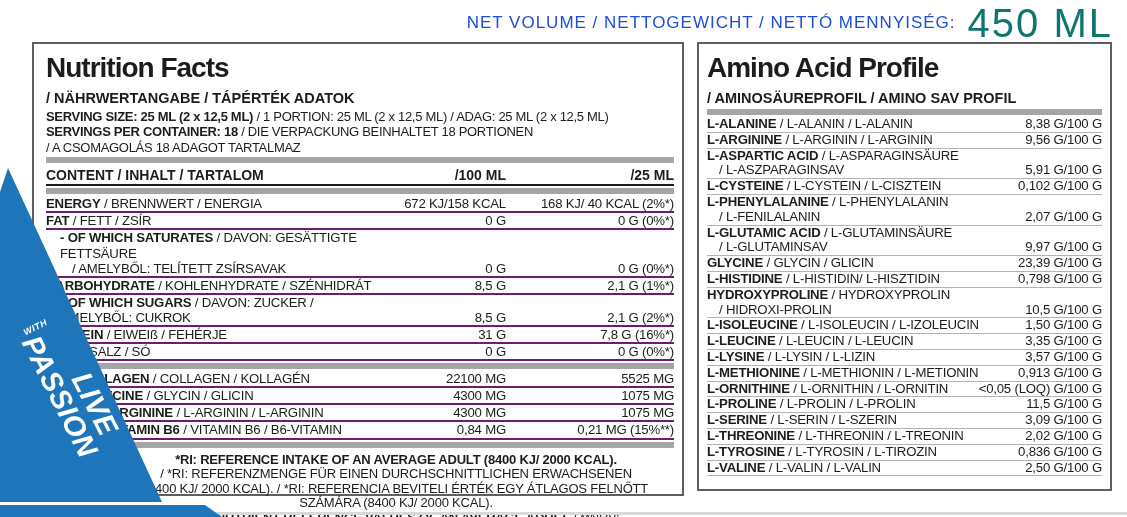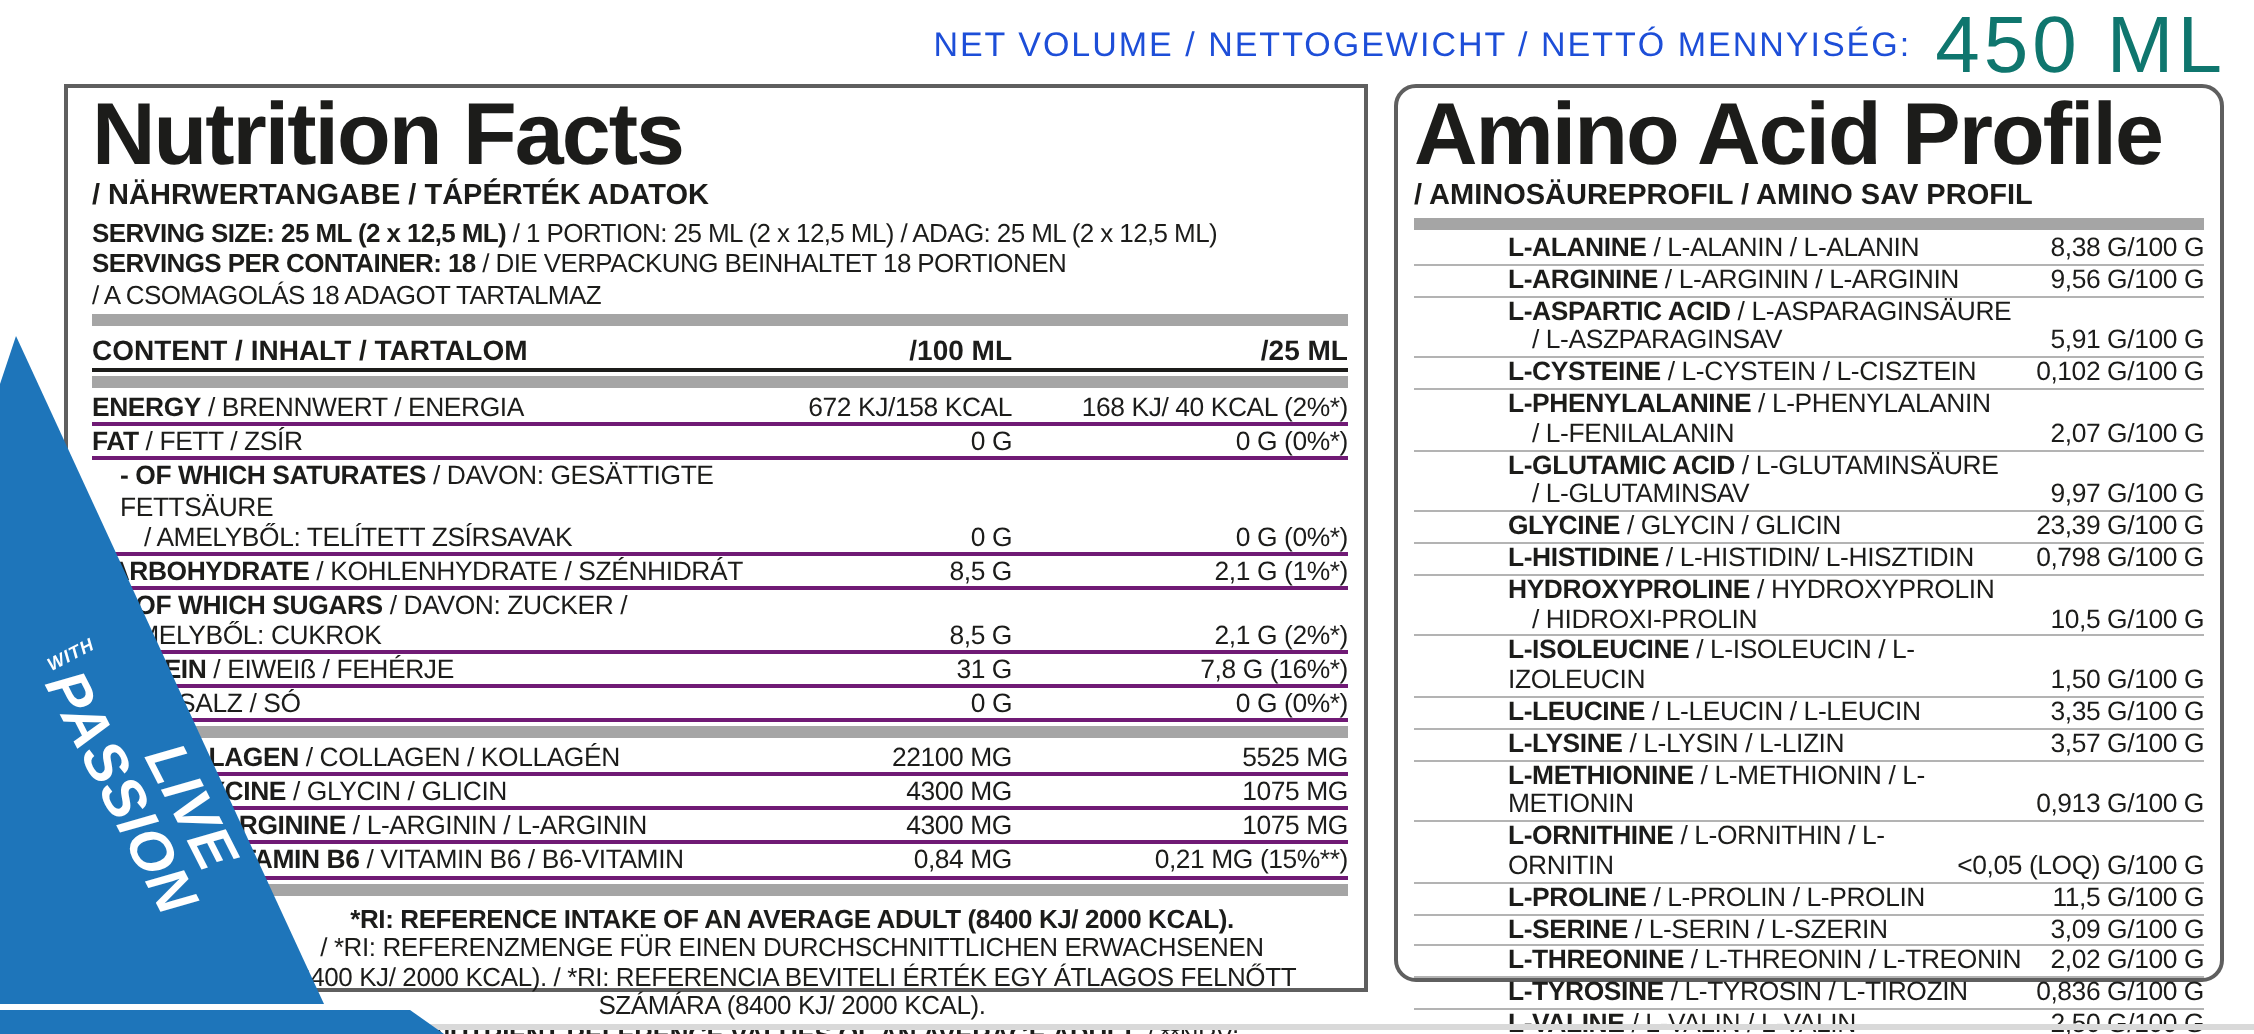--- a/index.html
+++ b/index.html
@@ -7,22 +7,22 @@
     width:1127px;height:517px;position:relative;background:#ffffff;
     font-family:"Liberation Sans",sans-serif;color:#1c1c1a;overflow:hidden;
   }
   
   .net-volume{position:absolute;top:4px;right:14px;display:flex;align-items:center;gap:12px;}
   .nv-label{font-size:17px;letter-spacing:1px;color:#1d4ed8;font-weight:400;}
   .nv-value{font-size:40px;letter-spacing:2px;color:#0f766e;font-weight:400;line-height:38px;}
   
   .panel{position:absolute;top:42px;border:2px solid #5f5f5f;box-sizing:border-box;background:#fff;}
   .panel.left{left:32px;width:652px;height:454px;padding:2px 8px 0 12px;}
-  .panel.right{left:697px;width:415px;height:449px;padding:2px 8px 0 8px;border-radius:11px;}
-  .panel h1{margin:0;font-size:44px;line-height:44px;font-weight:bold;letter-spacing:-1px;color:#1c1c1a;}
+  .panel.right{left:697px;width:415px;height:449px;padding:2px 8px 0 8px;}
+  .panel h1{margin:0;font-size:28px;line-height:44px;font-weight:bold;letter-spacing:-1px;color:#1c1c1a;}
   .subtitle{font-weight:bold;font-size:14.5px;line-height:17px;margin-bottom:2px;}
   .serving{margin:0;font-size:13px;line-height:15.4px;letter-spacing:-0.3px;}
   .serving b{letter-spacing:-0.3px;}
   .graybar{height:6px;background:#a5a5a5;margin:2px 0;}
   
   .thead{display:flex;align-items:flex-end;font-size:14px;font-weight:bold;
          border-bottom:2px solid #1c1c1a;padding:2px 0 1px 0;}
   .row{display:flex;align-items:flex-end;font-size:13.2px;line-height:15.1px;
        border-bottom:2px solid #701a75;letter-spacing:-0.2px;}
   .lbl{flex:1;min-width:0;}
@@ -31,21 +31,21 @@
   .l2{display:block;padding-left:12px;}
   .ind1 .lbl{padding-left:14px;}
   .supp0 .lbl{padding-left:31px;}
   .supp1 .lbl{padding-left:41px;}
   .supp2 .lbl{padding-left:52px;}
   .supp3 .lbl{padding-left:62px;}
   .notes{text-align:center;font-size:13px;line-height:14.6px;padding:3px 0 0 72px;letter-spacing:-0.2px;}
   
   .arow{display:flex;align-items:flex-end;font-size:13.2px;line-height:14.8px;
         border-bottom:1px solid #b3b3b3;letter-spacing:-0.2px;}
-  .albl{flex:1;min-width:0;margin-left:47px;}
+  .albl{flex:1;min-width:0;}
   .aval{white-space:nowrap;text-align:right;}
   
   .bottom-line{position:absolute;left:0;top:512px;width:1127px;height:3px;background:#d9d9d9;z-index:1;}
   .tri{position:absolute;left:0;top:168px;width:162px;height:334px;background:#1e75ba;
        clip-path:polygon(8px 0,162px 334px,0 334px,0 24px);z-index:2;}
   .strip{position:absolute;left:0;top:505px;width:222px;height:12px;background:#1e75ba;
          clip-path:polygon(0 0,205px 0,222px 12px,0 12px);z-index:2;}
   .ribbon-text{position:absolute;left:-42px;top:366px;width:230px;transform:rotate(63deg);
                color:#fff;font-weight:bold;font-style:italic;z-index:3;}
   .rt1{font-size:29px;line-height:26px;padding-left:100px;letter-spacing:0.5px;}

